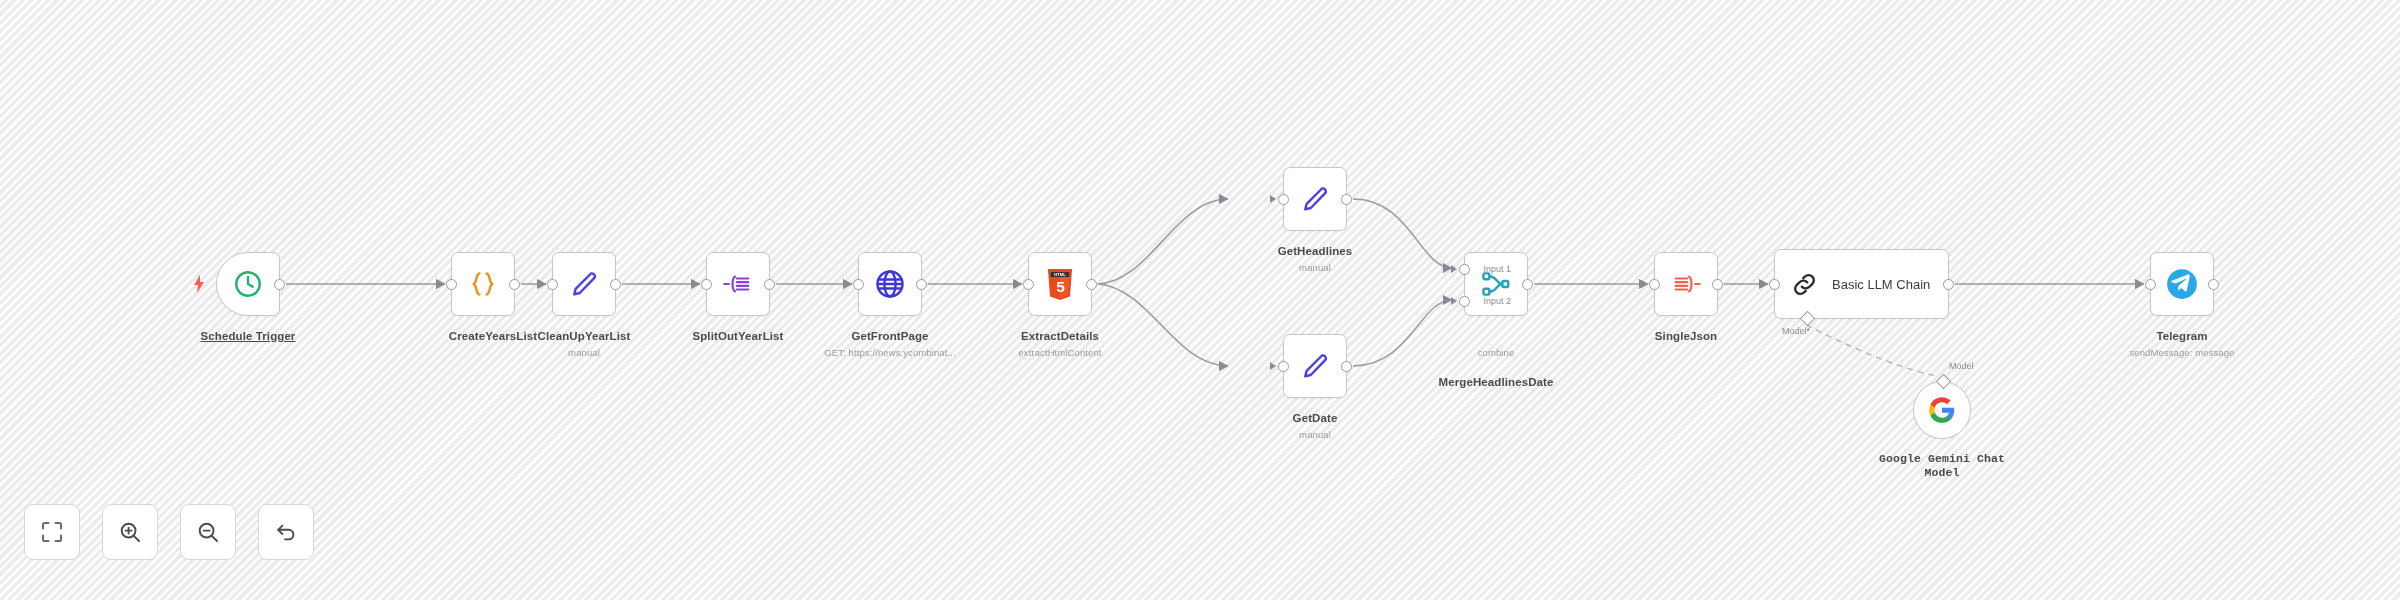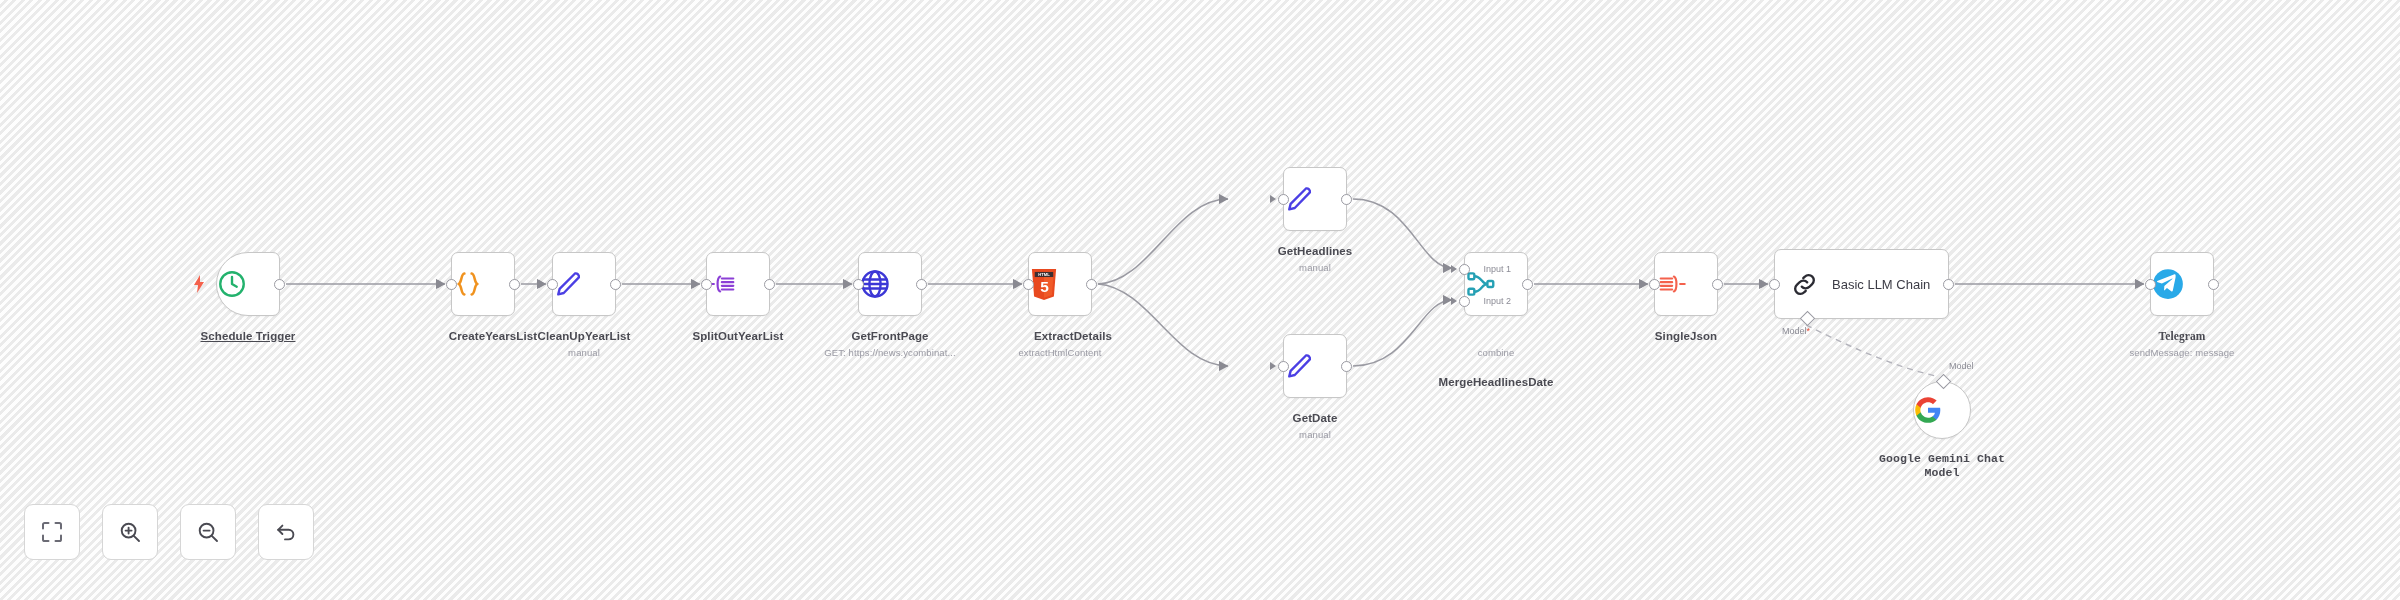--- a/index.html
+++ b/index.html
@@ -19,21 +19,21 @@
 
   
   #edges { position:absolute; left:0; top:0; width:2400px; height:600px; pointer-events:none; }
 
   
   .node {
     position:absolute;
     background:#fff;
     border:1px solid #c7c7c7;
     border-radius:7px;
-    display:flex; align-items:center; 
+    display:flex; align-items:center; justify-content:center;
     box-shadow:0 1px 2px rgba(0,0,0,0.04);
   }
   .node.trigger {
     border-top-left-radius:32px;
     border-bottom-left-radius:32px;
   }
   .node.wide { justify-content:flex-start; padding-left:16px; gap:14px; }
   .node.circle { border-radius:50%; }
 
   .node-label {
@@ -216,21 +216,21 @@
       <path d="M2,1 L24,1 L22,26 L13,29 L4,26 Z" fill="#e8491f"></path>
       <path d="M13,3.4 L13,27 L20.2,24.6 L21.9,3.4 Z" fill="#f05a28"></path>
       <text x="13.4" y="22" font-family="'Liberation Sans',sans-serif" font-size="14" font-weight="bold" fill="#ffffff" text-anchor="middle">5</text>
       <rect x="4.6" y="3.6" width="16.8" height="4.6" fill="#2b2b33" opacity="0.92"></rect>
       <text x="13" y="7.4" font-family="'Liberation Sans',sans-serif" font-size="3.7" font-weight="bold" fill="#ffffff" text-anchor="middle">HTML</text>
     </svg>
     <span class="arrow-in"></span>
     <span class="handle in"></span>
     <span class="handle out"></span>
   </div>
-  <div class="node-label" style="left:1060px; top:330px;margin-left:13px;">ExtractDetails</div>
+  <div class="node-label" style="left:1060px; top:330px;">ExtractDetails</div>
   <div class="node-sub" style="left:1060px; top:347px;">extractHtmlContent</div>
 
   <div class="node" style="left:1283px; top:167px; width:64px; height:64px;">
     <svg class="icn" width="30" height="30" viewBox="0 0 24 24">
       <path d="M17.6,3.6 a2.6,2.6 0 0 1 3.1,3.1 L8.6,19.2 L4.2,20.3 L5.3,15.9 Z" fill="none" stroke="#4b3fe4" stroke-width="1.9" stroke-linejoin="round"></path>
     </svg>
     <span class="arrow-in"></span>
     <span class="handle in"></span>
     <span class="handle out"></span>
   </div>
@@ -314,21 +314,21 @@
 
   <div class="node" style="left:2150px; top:252px; width:64px; height:64px;">
     <svg class="icn" width="34" height="34" viewBox="0 0 48 48">
       <circle cx="24" cy="24" r="21" fill="#29a9e8"></circle>
       <path d="M34.6,15.1 L30.8,33.3 c-0.3,1.3 -1.1,1.6 -2.2,1 l-6.1,-4.5 l-2.9,2.8 c-0.3,0.3 -0.6,0.6 -1.2,0.6 l0.4,-6.2 l11.3,-10.2 c0.5,-0.4 -0.1,-0.7 -0.8,-0.3 L15.4,23.3 l-6,-1.9 c-1.3,-0.4 -1.3,-1.3 0.3,-1.9 l23.5,-9.1 C34.3,10,35.2,10.6,34.6,15.1 Z" fill="#ffffff"></path>
     </svg>
     <span class="arrow-in"></span>
     <span class="handle in"></span>
     <span class="handle out"></span>
   </div>
-  <div class="node-label" style="left:2182px; top:330px;font-family:Liberation Serif, serif;">Telegram</div>
+  <div class="node-label" style="left:2182px; top:330px;">Telegram</div>
   <div class="node-sub" style="left:2182px; top:347px;">sendMessage: message</div>
 
   <div id="toolbar">
 
     <div class="tool-btn">
       <svg width="24" height="24" viewBox="0 0 24 24">
         <g fill="none" stroke="#6b6b75" stroke-width="2" stroke-linecap="round">
           <path d="M3,8.5 L3,4.6 A1.6,1.6 0 0 1 4.6,3 L8.5,3"></path>
           <path d="M15.5,3 L19.4,3 A1.6,1.6 0 0 1 21,4.6 L21,8.5"></path>
           <path d="M21,15.5 L21,19.4 A1.6,1.6 0 0 1 19.4,21 L15.5,21"></path>

